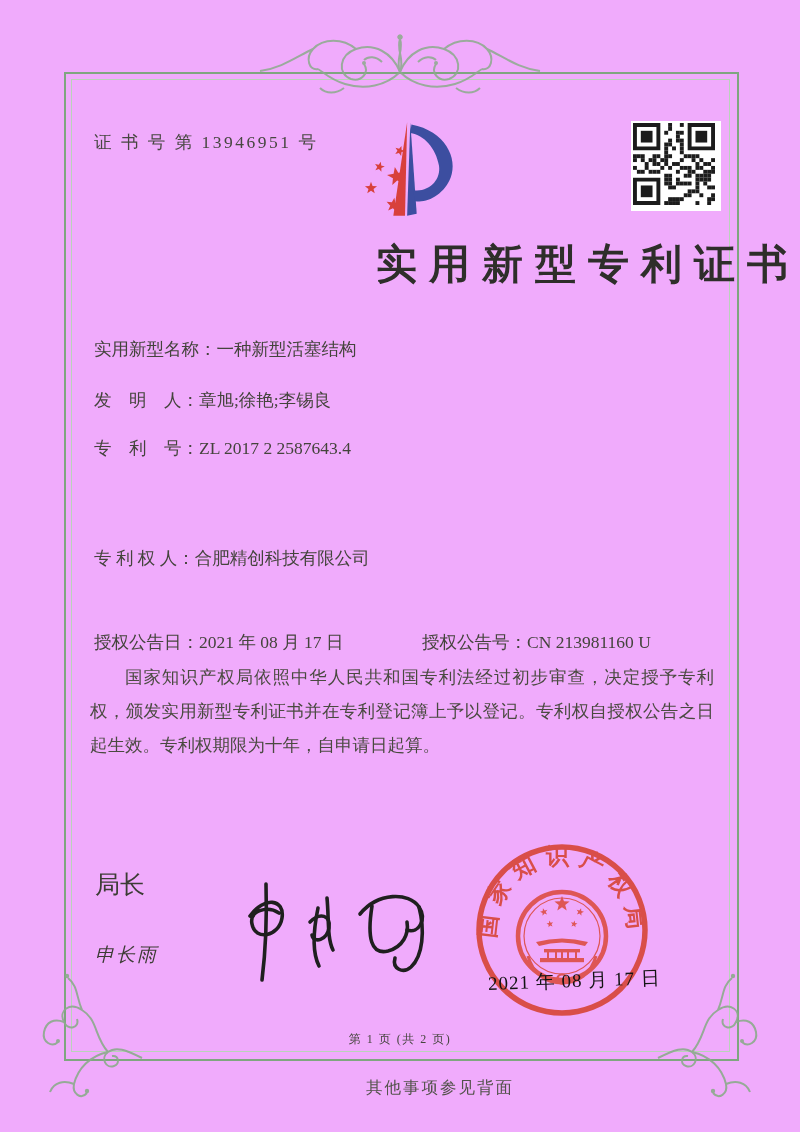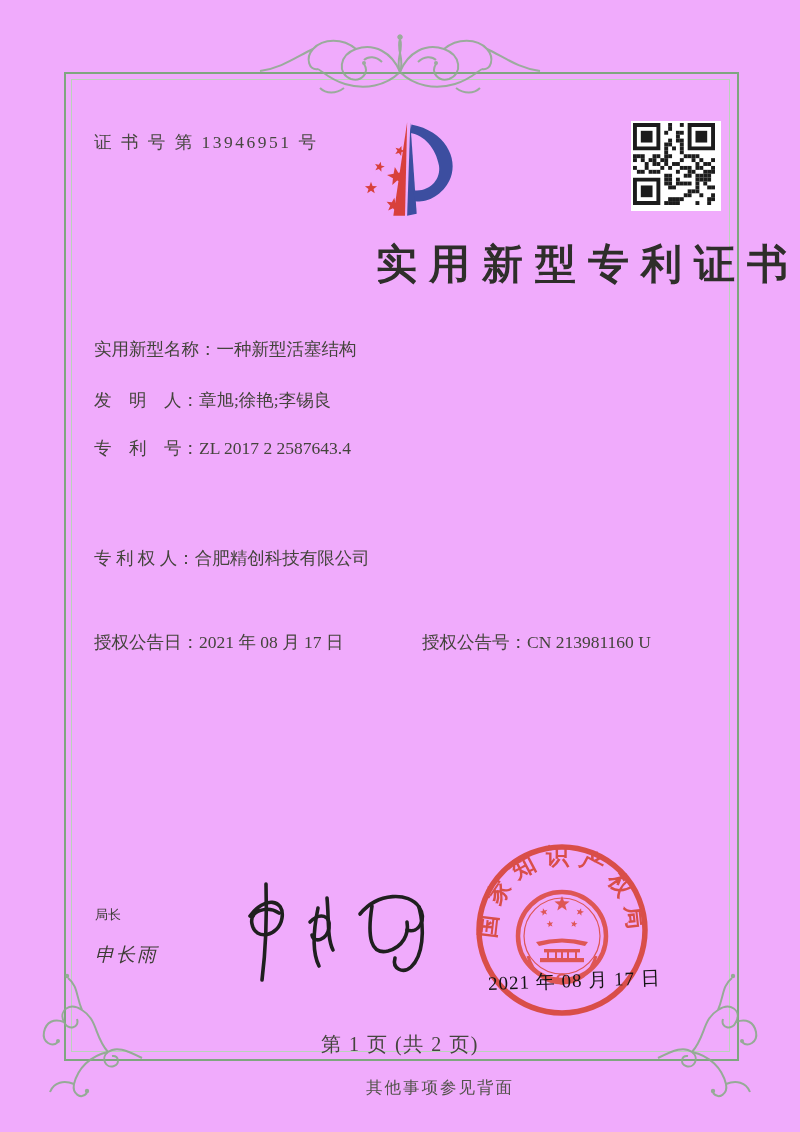--- a/index.html
+++ b/index.html
@@ -23,29 +23,29 @@
   .field-row .lbl{display:inline-block;}
   .row-0{top:337px}.row-1{top:388px}.row-2{top:436px}.row-3{top:484px}.row-4{top:546px}
   .row-5{top:574px;white-space:normal;display:flex;align-items:flex-start;}
   .row-5 .val{display:inline-block;width:500px;line-height:1.55;}
   .row-6{top:630px}
   .grant-no{position:absolute;left:300px;top:0;margin-left:28px;}
   .row-6{width:620px;}
   .paras{position:absolute;left:90px;top:660px;width:624px;font-size:17.5px;line-height:1.95;
          color:#4a4a40;text-align:justify;}
   .paras p{margin:0;text-indent:2em;}
-  .officer-title{position:absolute;left:95px;top:906px;font-size:13px;color:#3c3c34;
+  .officer-title{position:absolute;left:95px;top:868px;font-size:25px;color:#3c3c34;
                  font-family:"Liberation Sans","DejaVu Sans",sans-serif;}
   .officer-name{position:absolute;left:95px;top:942px;font-size:19px;color:#3c3c34;
                 font-family:"Liberation Sans","DejaVu Sans",sans-serif;letter-spacing:2px;font-style:italic;}
   .signature{position:absolute;left:222px;top:878px;}
   .seal{position:absolute;left:470px;top:838px;opacity:.93;}
   .seal-date{position:absolute;left:488px;top:968px;width:170px;font-size:19px;color:#141414;
              letter-spacing:1px;transform:rotate(-2deg);white-space:nowrap;}
-  .page-info{position:absolute;left:0;top:1031px;width:100%;text-align:center;font-size:20px;
+  .page-info{position:absolute;left:0;top:1031px;width:100%;text-align:center;font-size:12px;
              letter-spacing:1.5px;color:#45453e;}
   .back-note{position:absolute;left:0;top:1077px;width:100%;text-align:center;font-size:16.5px;
              letter-spacing:2px;color:#52524a;padding-left:40px;}
   svg{display:block;}
 </style>
 </head>
 <body>
 
 <div class="page">
 
@@ -259,20 +259,21 @@
     <span class="lbl">专 利 权 人：</span><span class="val">合肥精创科技有限公司</span>
   </div>
   <div class="field-row row-6">
     <span>授权公告日：</span><span>2021 年 08 月 17 日</span>
     <span class="grant-no">
       <span>授权公告号：</span><span>CN 213981160 U</span>
     </span>
   </div>
 
   <div class="paras">
+    <p>国家知识产权局依照中华人民共和国专利法经过初步审查，决定授予专利权，颁发实用新型专利证书并在专利登记簿上予以登记。专利权自授权公告之日起生效。专利权期限为十年，自申请日起算。</p>
   </div>
 
   <div class="officer-title">局长</div>
   <div class="officer-name">申长雨</div>
 
   <svg class="signature" width="215" height="108" viewBox="0 0 215 108">
     <g stroke="#1f1f1f" stroke-width="3.6" fill="none" stroke-linecap="round" stroke-linejoin="round">
       <path d="M28,38 C42,18 63,21 60,40 C57,59 33,63 30,46 C27,33 45,27 57,35"></path>
       <path d="M44,6 C45,40 43,78 40,102"></path>
       <path d="M96,30 C91,54 90,74 97,88"></path>

